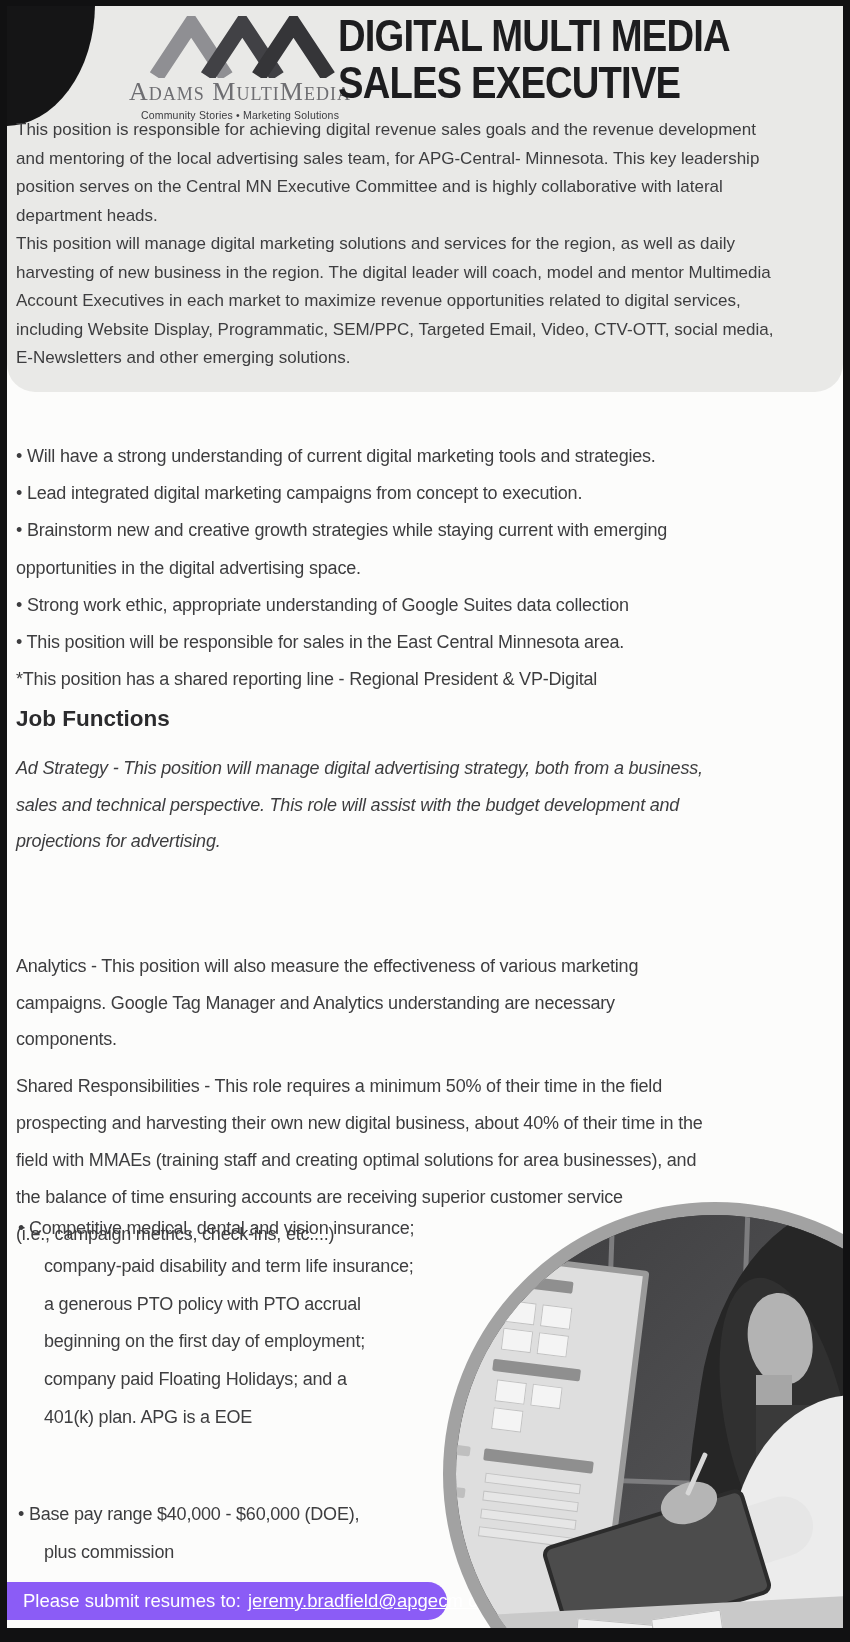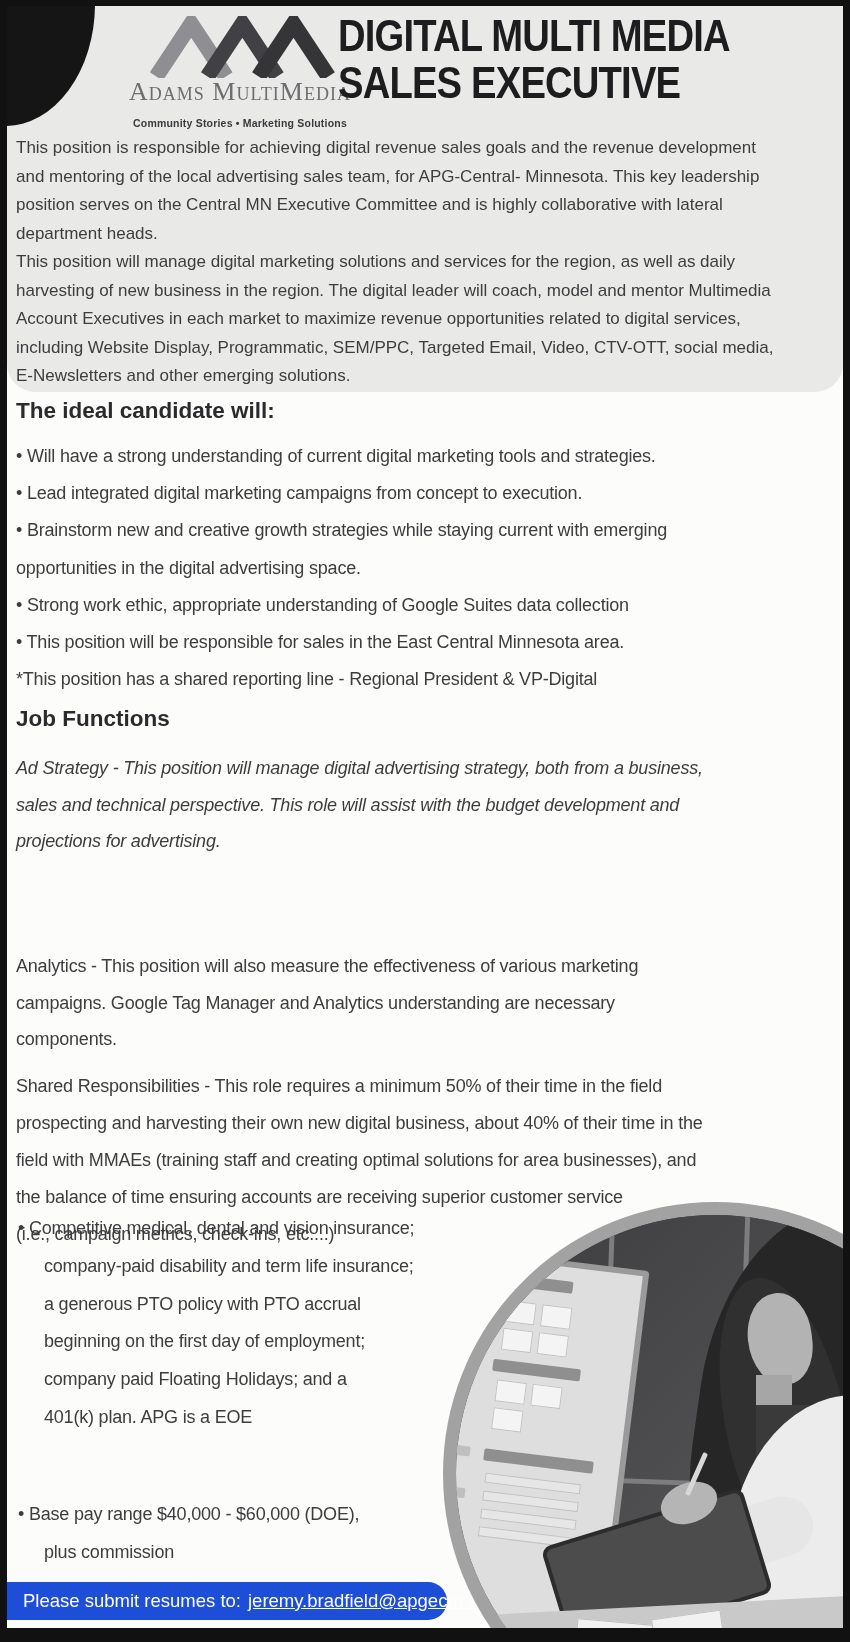--- a/index.html
+++ b/index.html
@@ -25,49 +25,49 @@
   }
   
   .logo { position:absolute; left:118px; top:10px; width:230px; text-align:center; }
   .logo svg { display:block; margin:0 auto; }
   .brand-name {
     font-family:"Liberation Serif", serif; font-variant:small-caps;
     font-size:26px; letter-spacing:1px; color:#6e6e72; line-height:1.05;
     white-space:nowrap;
   }
   .brand-tagline {
-    margin-top:12px; font-size:10.5px; font-weight:bold; color:#3a3a3e;
+    margin-top:4px; font-size:10.5px; font-weight:normal; color:#3a3a3e;
     letter-spacing:.2px; white-space:nowrap;
   }
   
   .headline {
     position:absolute; left:331px; top:6px; width:560px;
     font-weight:bold; font-size:45px; line-height:47px; color:#1d1d1f;
     letter-spacing:-1px; transform:scaleX(.85); transform-origin:left top;
     white-space:nowrap;
   }
   
   .txt { position:absolute; left:9px; width:820px; color:#3d3d3f; white-space:pre-line; }
-  .intro   { top:128px; font-size:17px;  line-height:28.5px; }
+  .intro   { top:110px; font-size:17px;  line-height:28.5px; }
   .h-sec   { position:absolute; left:9px; font-weight:bold; font-size:22.5px; color:#2b2b2d; }
   .h1      { top:392px; }
   .h2      { top:700px; }
   .bullets { top:432px; font-size:18px; line-height:37.2px; letter-spacing:-.2px; }
   .para    { font-size:18px; line-height:36.5px; letter-spacing:-.2px; }
   .p0 { top:744px;font-style:italic; } .p1 { top:860px; } .p2 { top:942px; } .p3 { top:1062px; line-height:37px; }
   .benefit {
     position:absolute; left:11px; width:452px; color:#3d3d3f;
     font-size:18px; line-height:37.8px; letter-spacing:-.2px;
     white-space:pre-line; padding-left:26px; text-indent:-26px;
   }
   .b0 { top:1204px; } .b1 { top:1490px; }
   
   .footer-bar {
     position:absolute; left:0; top:1576px; width:440px; height:38px;
-    background:#1d4ed8; border-radius:0 19px 19px 0; z-index:2;
+    background:#8b5cf6; border-radius:0 19px 19px 0; z-index:2;
     display:flex; align-items:center; padding-left:16px;
     color:#ffffff; font-size:18.5px; white-space:nowrap;
   }
   .footer-bar .email { margin-left:7px; text-decoration:underline; cursor:pointer; }
   
   .photo-circle {
     position:absolute; left:436px; top:1196px; width:544px; height:544px;
     border-radius:50%; border:13px solid #a2a2a2; background:#474747;
     overflow:hidden; z-index:3;
   }
@@ -124,21 +124,20 @@
     <div class="txt intro">This position is responsible for achieving digital revenue sales goals and the revenue development
 and mentoring of the local advertising sales team, for APG-Central- Minnesota. This key leadership
 position serves on the Central MN Executive Committee and is highly collaborative with lateral
 department heads.
 This position will manage digital marketing solutions and services for the region, as well as daily
 harvesting of new business in the region. The digital leader will coach, model and mentor Multimedia
 Account Executives in each market to maximize revenue opportunities related to digital services,
 including Website Display, Programmatic, SEM/PPC, Targeted Email, Video, CTV-OTT, social media,
 E-Newsletters and other emerging solutions.</div>
 
-    <div class="h-sec h1">The ideal candidate will:</div>
     <div class="txt bullets">• Will have a strong understanding of current digital marketing tools and strategies.
 • Lead integrated digital marketing campaigns from concept to execution.
 • Brainstorm new and creative growth strategies while staying current with emerging
 opportunities in the digital advertising space.
 • Strong work ethic, appropriate understanding of Google Suites data collection
 • This position will be responsible for sales in the East Central Minnesota area.
 *This position has a shared reporting line - Regional President &amp; VP-Digital</div>
 
     <div class="h-sec h2">Job Functions</div>
     <div class="txt para p0">Ad Strategy - This position will manage digital advertising strategy, both from a business,

